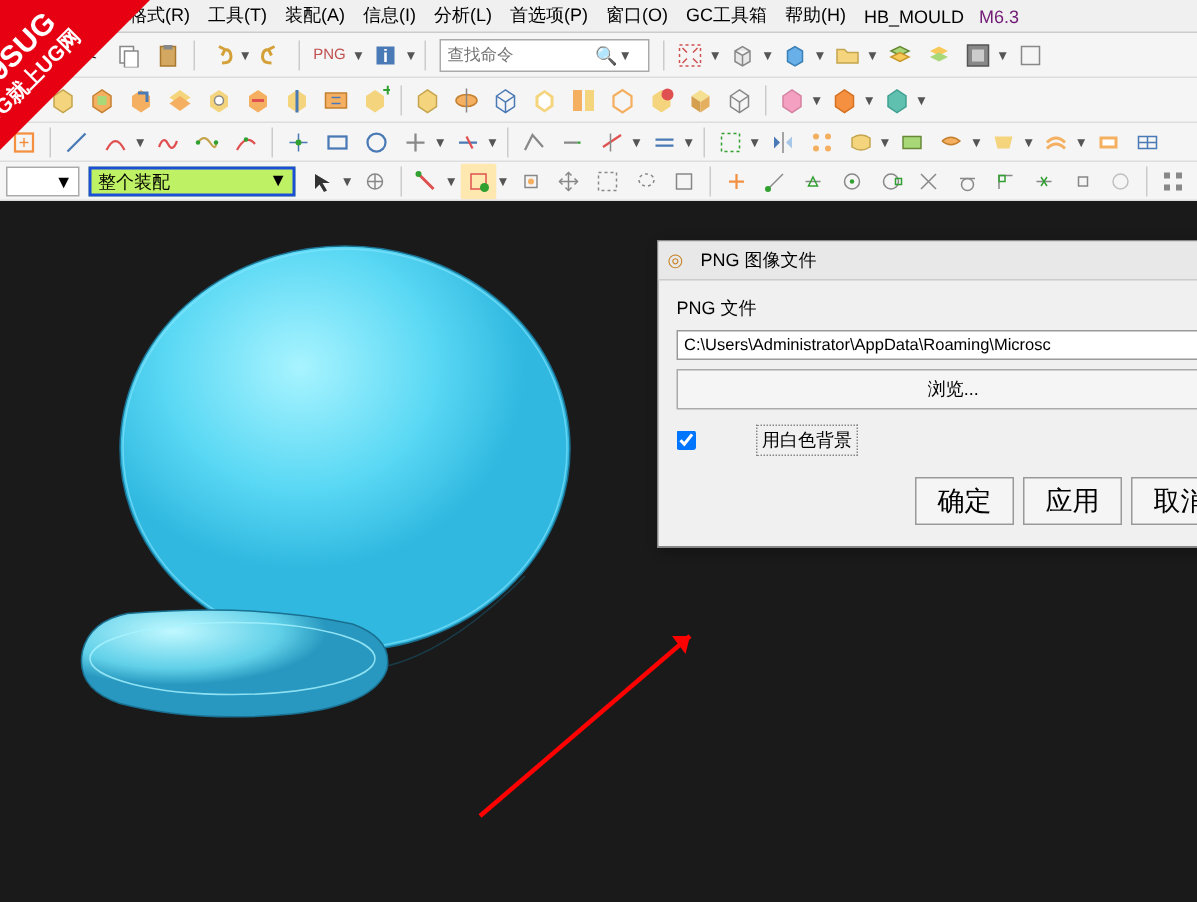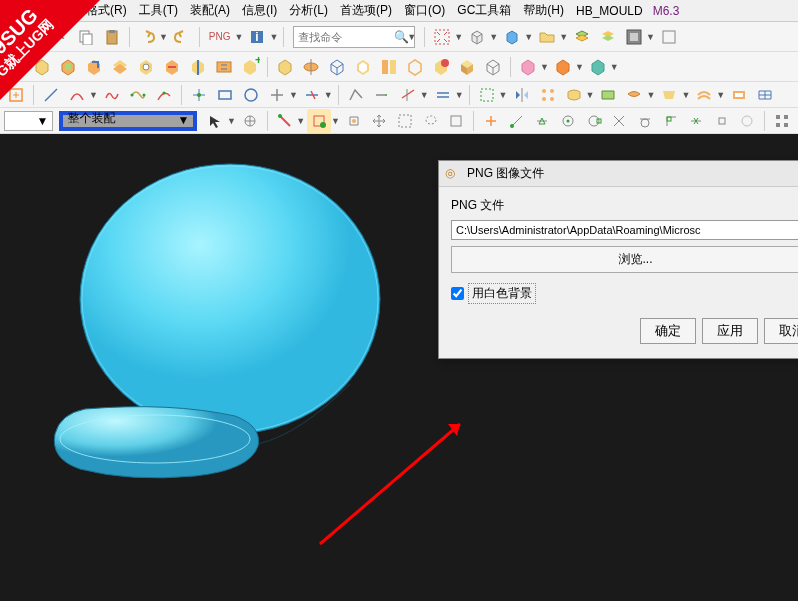--- a/index.html
+++ b/index.html
@@ -11,46 +11,46 @@
 
 .toolbar { background: #f5f5f5; height: 30px; display: flex; align-items: center; padding: 2px 4px; border-bottom: 1px solid #ddd; gap: 2px; }
 .toolbar.row2 { height: 30px; }
 .toolbar.row3 { height: 26px; }
 .toolbar.row4 { height: 26px; background: #f5f5f5; }
 
 .tb-btn { width: 24px; height: 24px; display: inline-flex; align-items: center; justify-content: center; cursor: pointer; border: 1px solid transparent; border-radius: 2px; }
 .tb-sep { width: 1px; height: 20px; background: #ccc; margin: 0 3px; }
 .tb-dd { font-size: 9px; color: #555; margin-left: -2px; }
 
-.search-box { display: flex; align-items: center; border: 1px solid #aaa; background: #fff; height: 22px; width: 122px; margin: 0 4px; }
+.search-box { display: flex; align-items: center; border: 1px solid #aaa; background: #fff; height: 22px; width: 140px; margin: 0 4px; }
 .search-box input { border: none; outline: none; padding: 0 4px; width: 100px; font-size: 11px; color: #888; }
 .search-box .mag { width: 20px; text-align: center; color: #666; }
 
-.assembly-dd { background: #a3a3a3; border: 4px solid #1d4ed8; height: 20px; width: 140px; display: flex; align-items: flex-end; padding: 0 4px; margin: 0 4px; }
+.assembly-dd { background: #bef264; border: 2px solid #1d4ed8; height: 20px; width: 140px; display: flex; align-items: flex-start; padding: 0 4px; margin: 0 4px; }
 .assembly-dd span:first-child { flex: 1; }
 .small-dd { background: #fff; border: 1px solid #aaa; height: 20px; width: 50px; display: flex; align-items: center; padding: 0 4px; }
 .small-dd span:first-child { flex: 1; }
 
 .viewport { position: absolute; top: 134px; left: 0; right: 0; bottom: 0; background: #1a1a1a; }
 
 .mousepad { position: absolute; left: 40px; top: 20px; width: 350px; height: 340px; }
 
 .dialog { position: absolute; left: 438px; top: 160px; width: 395px; background: #f0f0f0; border: 1px solid #888; box-shadow: 2px 2px 8px rgba(0,0,0,0.3); }
 .dlg-title { background: #e8e8e8; height: 26px; display: flex; align-items: center; padding: 0 6px; border-bottom: 1px solid #ccc; }
 .dlg-title-icon { width: 16px; height: 16px; margin-right: 6px; color: #c77f1e; }
 .dlg-title-text { flex: 1; font-size: 12px; }
 .dlg-body { padding: 10px 12px; }
 .dlg-label { font-size: 12px; margin-bottom: 6px; display: block; }
 .dlg-input { width: 100%; border: 1px solid #999; padding: 3px 4px; background: #fff; font-size: 11px; margin-bottom: 6px; }
 .dlg-browse { width: 100%; border: 1px solid #aaa; background: #f5f5f5; padding: 4px; cursor: pointer; margin-bottom: 10px; }
 .dlg-check { display: flex; align-items: center; gap: 4px; margin-bottom: 14px; }
 .dlg-check input { width: 13px; height: 13px; }
-.dlg-check label { border: 1px dotted #888; padding: 1px 3px; }
+.dlg-check label { border: 1px dotted #888; padding: 1px 3px; margin-left: 36px; }
 .dlg-buttons { display: flex; justify-content: flex-end; gap: 6px; padding: 0 0 4px 0; }
-.dlg-btn { border: 1px solid #999; background: #f5f5f5; padding: 3px 14px; cursor: pointer; font-size: 13px; font-family: Liberation Mono, monospace; }
+.dlg-btn { border: 1px solid #999; background: #f5f5f5; padding: 3px 14px; cursor: pointer; font-size: 18px; font-family: Liberation Mono, monospace; }
 
 .arrow { position: absolute; left: 300px; top: 280px; pointer-events: none; }
 
 .watermark { position: absolute; left: -20px; top: -10px; width: 140px; height: 140px; overflow: hidden; pointer-events: none; z-index: 100; }
 .wm-tri { position: absolute; width: 0; height: 0; border-left: 130px solid #e60012; border-bottom: 130px solid transparent; }
 .wm-text { position: absolute; color: #fff; font-weight: bold; transform: rotate(-45deg); }
 .wm-text.t1 { left: 8px; top: 30px; font-size: 20px; }
 .wm-text.t2 { left: -12px; top: 58px; font-size: 14px; }
 </style>
 </head>

